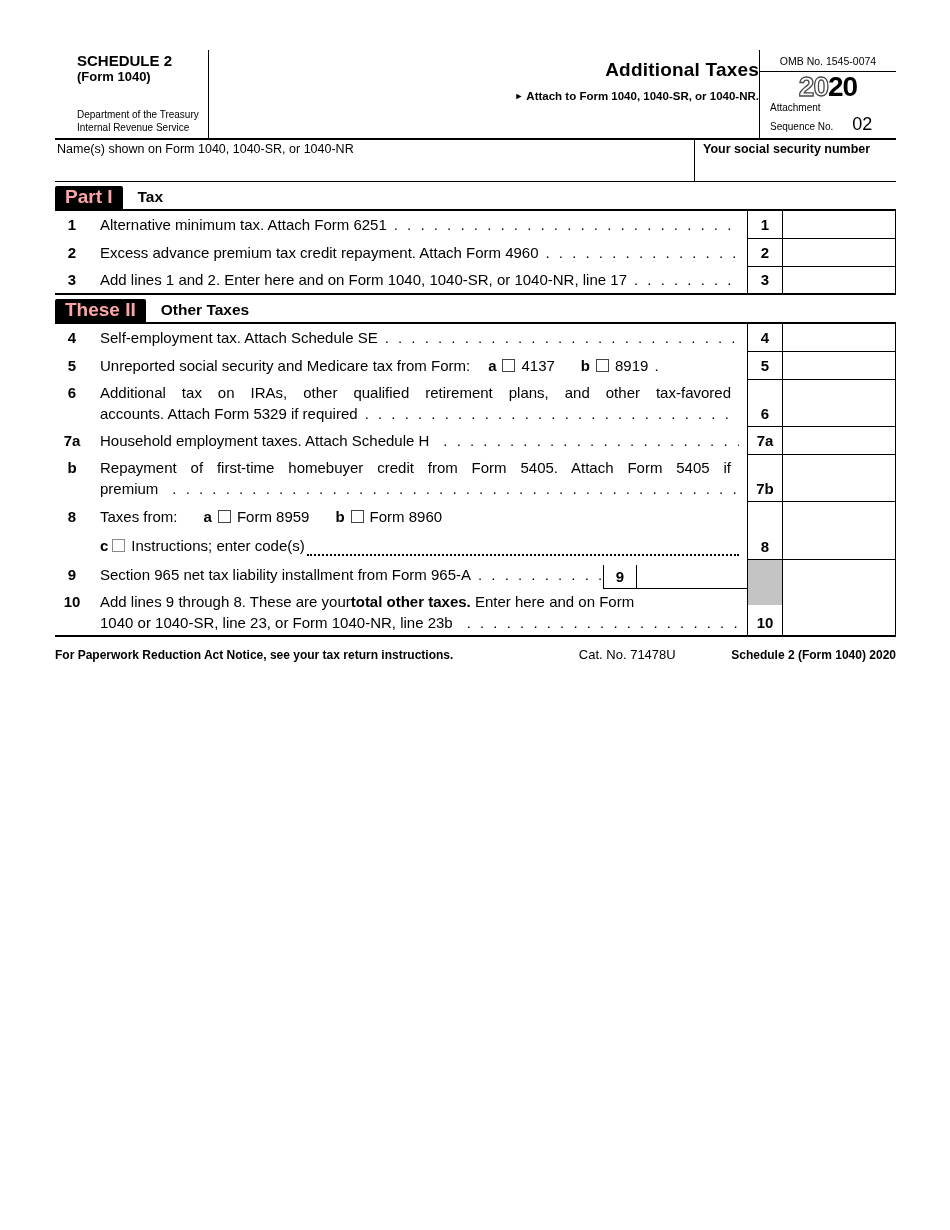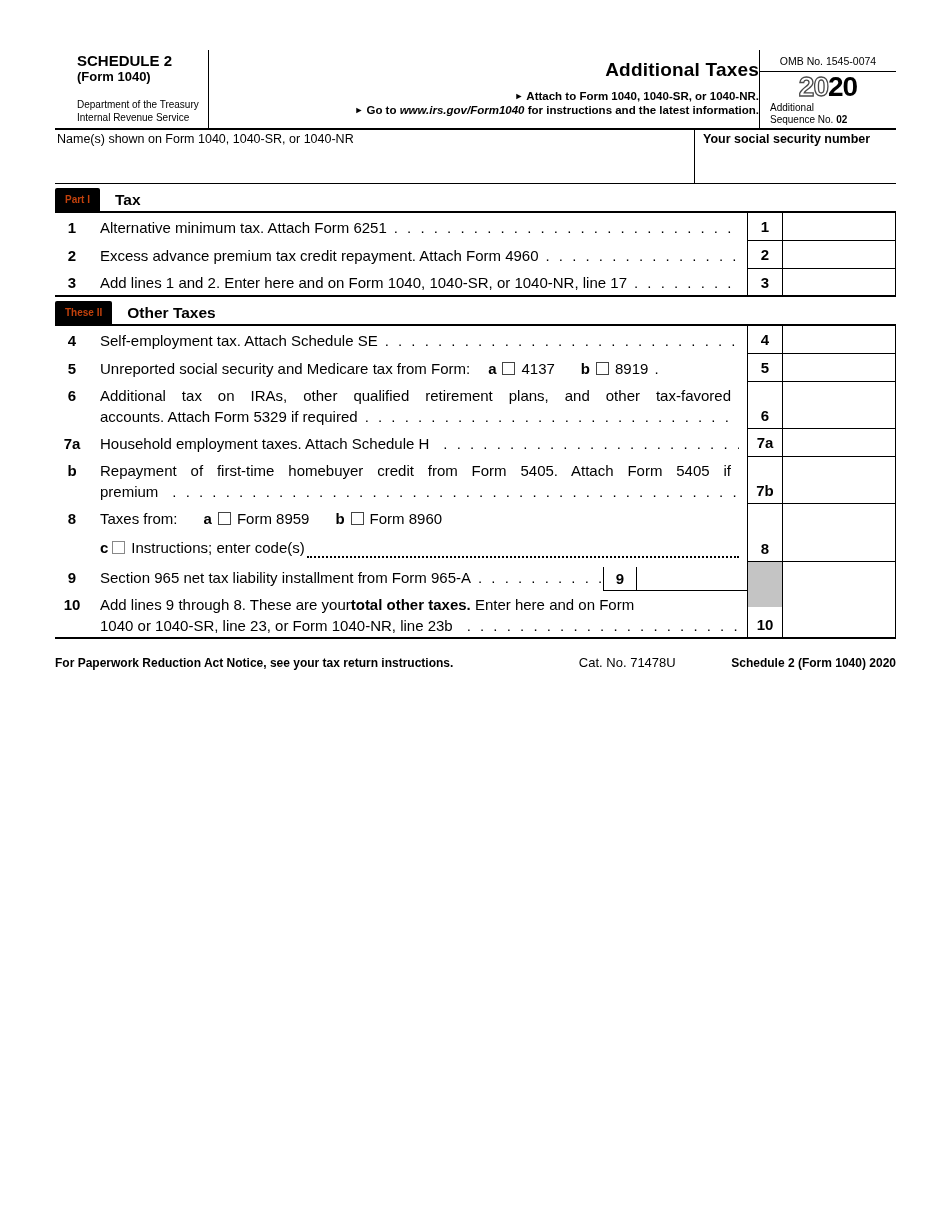--- a/index.html
+++ b/index.html
@@ -20,30 +20,30 @@
   .title { font-size:19px; font-weight:bold; letter-spacing:.2px; }
   .subline { font-size:11.5px; font-weight:bold; margin-top:9px; }
   .subline2 { font-size:11.5px; font-weight:bold; margin-top:2px; }
   .arrow { font-size:9px; vertical-align:1px; margin-right:3px; }
   .itl { font-style:italic; }
   .hdr-right { width:137px; flex:none; border-left:1.5px solid #000; display:flex; flex-direction:column; }
   .omb { font-size:10.5px; text-align:center; padding:5px 0 4px; border-bottom:1.5px solid #000; }
   .year { text-align:center; font-size:28px; font-weight:bold; line-height:30px; letter-spacing:-1px; }
   .yr-o { color:#fff; -webkit-text-stroke:1.3px #4a4a4a; }
   .attach { font-size:10px; line-height:1.2; padding:0 0 2px 10px; }
-  .attach .num { font-size:10px; font-weight:bold; }
-
-  
-  .name-row { display:flex; height:54px; border-bottom:1.5px solid #000; }
+  .attach .num { font-size:18px; font-weight:normal;margin-left:16px; }
+
+  
+  .name-row { display:flex; height:42px; border-bottom:1.5px solid #000; }
   .name-cell { flex:1; font-size:12.5px; padding:2px 6px 0 2px; }
   .ssn-cell { width:202px; flex:none; border-left:1.5px solid #000; font-size:12.5px; font-weight:bold; padding:2px 0 0 8px; }
 
   
   .part-bar { display:flex; align-items:stretch; height:25px; border-bottom:2px solid #000; margin-top:4px; }
-  .pbadge { background:#000; color:#c2410c; font-weight:bold; font-size:10px; padding:0 10px; display:flex; align-items:center; border-radius:2px 2px 0 0; }
+  .pbadge { background:#000; color:#fca5a5; font-weight:bold; font-size:19px; padding:0 10px; display:flex; align-items:center; border-radius:2px 2px 0 0; }
   .ptitle { font-weight:bold; font-size:15.5px; margin-left:15px; display:flex; align-items:center; }
 
   
   .row { display:flex; align-items:stretch; font-size:15px; }
   .h1 { height:28px; } .h2 { height:47px; } .h3 { height:58px; } .h9 { height:30px; }
   .desc { flex:1; min-width:0; display:flex; align-items:center; padding-right:8px; }
   .ln { width:34px; flex:none; text-align:center; font-weight:bold; margin-right:11px; }
   .b { font-weight:bold; }
   .leader { flex:1; min-width:0; overflow:hidden; white-space:nowrap; word-spacing:5px; margin-left:7px; }
   .numcol { width:36px; flex:none; border-left:1.5px solid #000; border-right:1.5px solid #000; border-bottom:1.5px solid #000;
@@ -65,21 +65,21 @@
   .cb { width:13px; height:13px; flex:none; display:inline-block; border:1.5px solid #444; background:#fff; margin:0 6px 0 6px; }
   .cb.lt { border-color:#888; }
   .code-line { flex:1; min-width:0; align-self:flex-end; border-bottom:2px dotted #000; height:17px; margin-left:2px; }
   .box9 { display:flex; width:144px; flex:none; height:24px; border-bottom:1.5px solid #000; align-self:center; margin-top:4px; }
   .b9n { width:34px; flex:none; border-left:1.5px solid #000; border-right:1.5px solid #000; font-weight:bold;
          display:flex; align-items:center; justify-content:center; }
   .b9e { flex:1; }
   .gap18 { margin-left:18px; } .gap26 { margin-left:26px; }
 
   
-  .footer { display:flex; align-items:baseline; margin-top:16px; }
+  .footer { display:flex; align-items:baseline; margin-top:10px; }
   .f-left { font-size:12px; font-weight:bold; }
   .f-cat { font-size:13px; margin:0 auto; transform:translateX(35px); }
   .f-right { font-size:12px; font-weight:bold; }
 </style>
 </head>
 <body>
 
 <div class="page">
   <div class="form">
 
@@ -88,27 +88,26 @@
         <div class="sched">SCHEDULE 2</div>
         <div class="form1040">(Form 1040)</div>
         <div class="dept">
           <div>Department of the Treasury</div>
           <div>Internal Revenue Service</div>
         </div>
       </div>
       <div class="hdr-center">
         <div class="title">Additional Taxes</div>
         <div class="subline"><span class="arrow">►</span><span>Attach to Form 1040, 1040-SR, or 1040-NR.</span></div>
-        <div class="subline2"><span class="arrow">►</span><span>Go to </span><span class="itl">www.irs.gov/Form1040</span><span> for instructions and the latest information.</span></div>
       </div>
       <div class="hdr-right">
         <div class="omb">OMB No. 1545-0074</div>
         <div class="year"><span class="yr-o">20</span><span>20</span></div>
         <div class="attach">
-          <div>Additional</div>
+          <div>Attachment</div>
           <div><span>Sequence No. </span><span class="num">02</span></div>
         </div>
       </div>
     </div>
 
     <div class="name-row">
       <div class="name-cell"><span>Name(s) shown on Form 1040, 1040-SR, or 1040-NR</span></div>
       <div class="ssn-cell"><span>Your social security number</span></div>
     </div>
 

